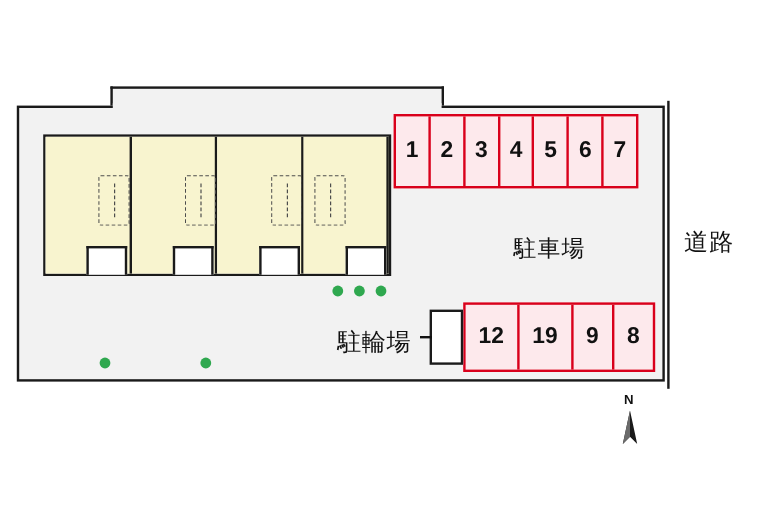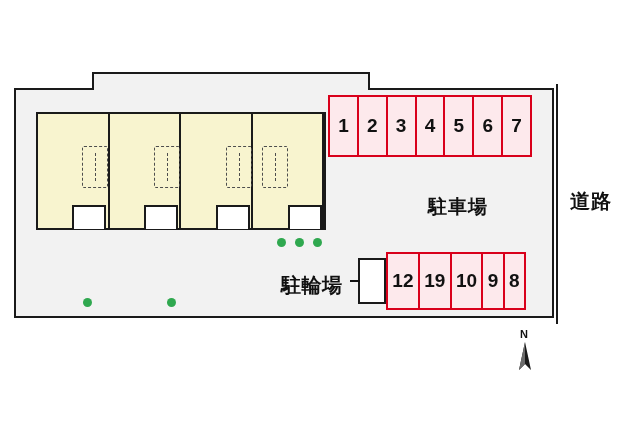--- a/index.html
+++ b/index.html
@@ -131,21 +131,21 @@
     top: 258px;
     width: 28px;
     height: 46px;
     border: 2px solid #1a1a1a;
     background: #ffffff;
     box-sizing: border-box;
   }
 
   .label {
     position: absolute;
-    font-weight: bold;
+    font-weight: normal;
     color: #111111;
     white-space: nowrap;
   }
   .label-parking {
     left: 428px;
     top: 194px;
     font-size: 19px;
     letter-spacing: 1px;
   }
   .label-bike {
@@ -249,24 +249,23 @@
   <div class="stall-group" style="left:328px; top:95px; width:204px; height:62px;">
     <div class="stall">1</div>
     <div class="stall">2</div>
     <div class="stall">3</div>
     <div class="stall">4</div>
     <div class="stall">5</div>
     <div class="stall">6</div>
     <div class="stall">7</div>
   </div>
 
-  <div class="stall-group" style="left:386px; top:252px; width:140px; height:58px;">
+  <div class="stall-group" style="left:386px; top:252px; width:160px; height:58px;">
     <div class="stall">12</div>
     <div class="stall">19</div>
-    <div class="stall">10</div>
     <div class="stall">9</div>
     <div class="stall">8</div>
   </div>
 
   <div class="bike-box"></div>
   <div class="label label-bike">駐輪場</div>
   <div class="label-bike-tick"></div>
 
   <div class="label label-parking">駐車場</div>
 

